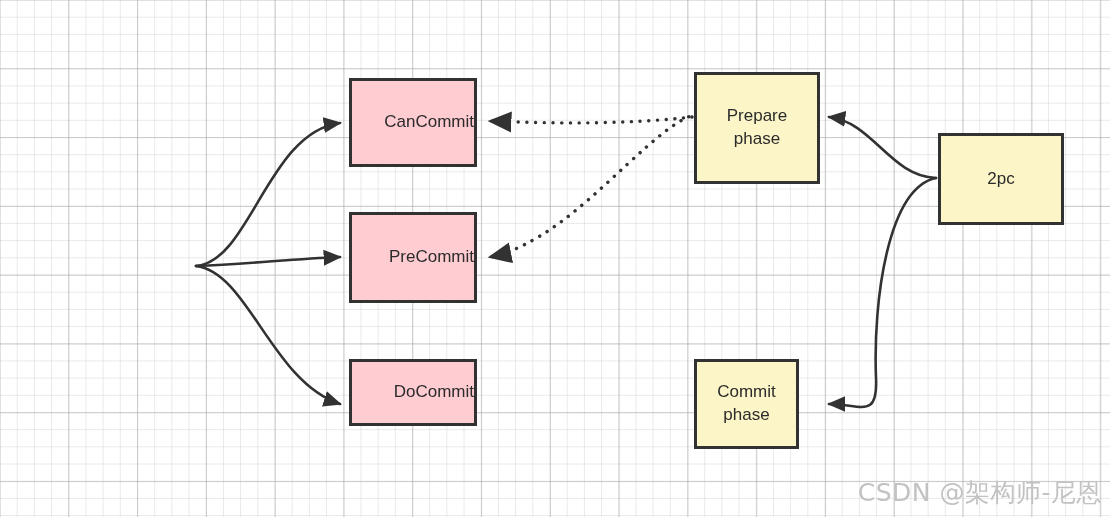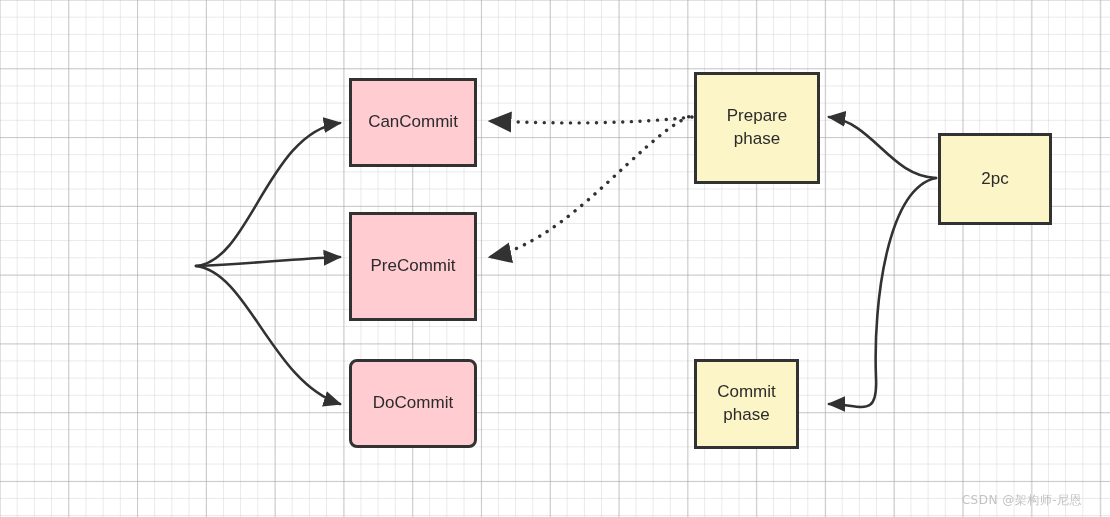--- a/index.html
+++ b/index.html
@@ -44,28 +44,28 @@
     border: 3px solid #323232;
     display: flex;
     align-items: center;
     justify-content: center;
     text-align: center;
     font-size: 17px;
     color: #2b2b2b;
     line-height: 1.35;
     white-space: pre-line;
   }
-  .node.pink { background: #ffccd2; }
+  .node.pink { background: #ffccd2; justify-content: flex-end; }
   .node.yellow { background: #fcf5c7; }
 
   #watermark {
     position: absolute;
-    right: 28px;
+    right: 8px;
     bottom: 8px;
-    font-size: 12px;
+    font-size: 25px;
     color: #c2c2c2;
     font-family: "DejaVu Sans", sans-serif;
     letter-spacing: 0.5px;
     white-space: nowrap;
   }
 </style>
 </head>
 <body>
 
 <div id="canvas">
@@ -93,37 +93,37 @@
     <path d="M 692 117 C 630 124, 560 124, 490 121" fill="none" stroke="#323232" stroke-width="3.4" stroke-linecap="round" stroke-dasharray="0.1 8.6" marker-end="url(#arrow-dotted)"></path>
 
     <path d="M 697 114 C 660 122, 600 200, 540 236 C 520 248, 505 254, 490 257" fill="none" stroke="#323232" stroke-width="3.4" stroke-linecap="round" stroke-dasharray="0.1 8.6" marker-end="url(#arrow-dotted)"></path>
   </svg>
 
 
   <div class="node pink" style="left:349px; top:78px; width:128px; height:89px;">
     <span>CanCommit</span>
   </div>
 
-  <div class="node pink" style="left:349px; top:212px; width:128px; height:109px;">
+  <div class="node pink" style="left:349px; top:212px; width:128px; height:91px;">
     <span>PreCommit</span>
   </div>
 
-  <div class="node pink" style="left:349px; top:359px; width:128px; height:89px;border-radius:8px;">
+  <div class="node pink" style="left:349px; top:359px; width:128px; height:67px;">
     <span>DoCommit</span>
   </div>
 
   <div class="node yellow" style="left:694px; top:72px; width:126px; height:112px;">
     <span>Prepare
 phase</span>
   </div>
 
   <div class="node yellow" style="left:694px; top:359px; width:105px; height:90px;">
     <span>Commit
 phase</span>
   </div>
 
-  <div class="node yellow" style="left:938px; top:133px; width:114px; height:92px;">
+  <div class="node yellow" style="left:938px; top:133px; width:126px; height:92px;">
     <span>2pc</span>
   </div>
 
   <div id="watermark">CSDN @架构师-尼恩</div>
 
 </div>
 
 </body></html>

